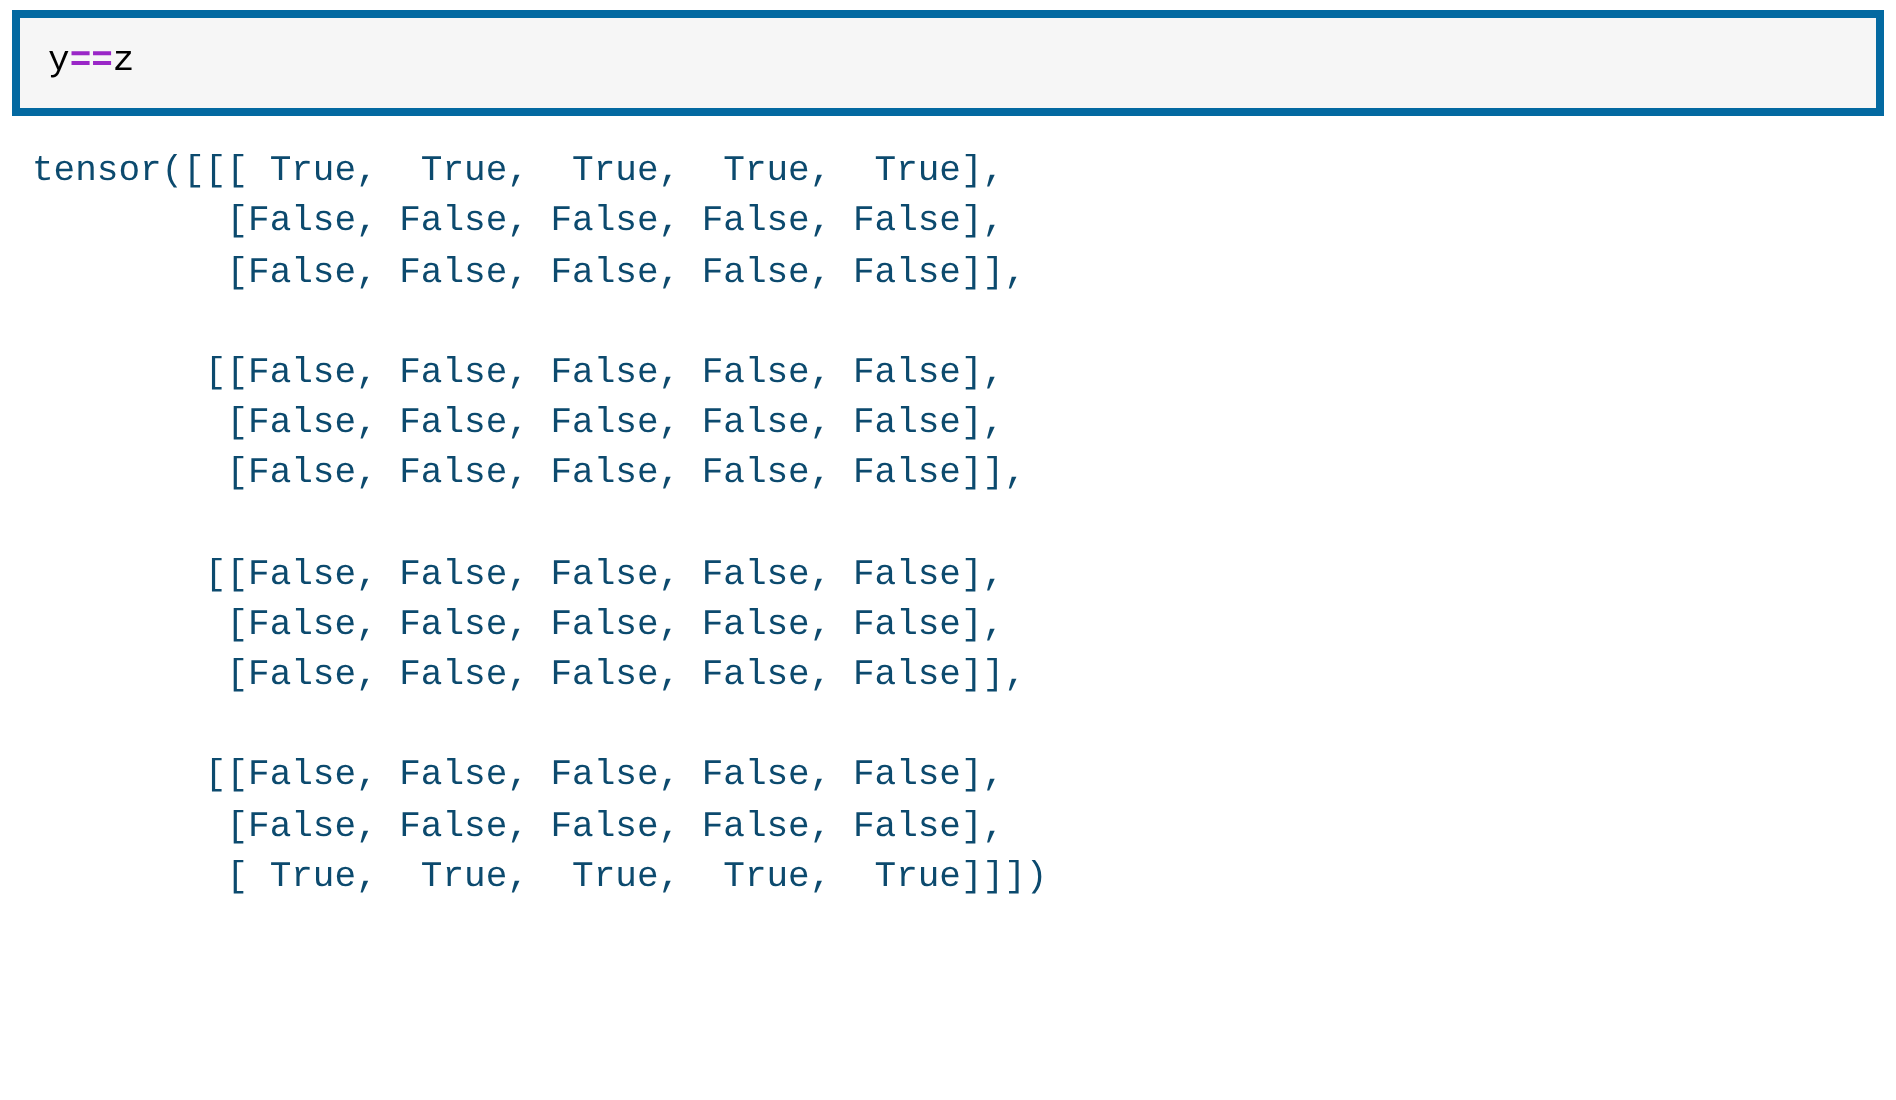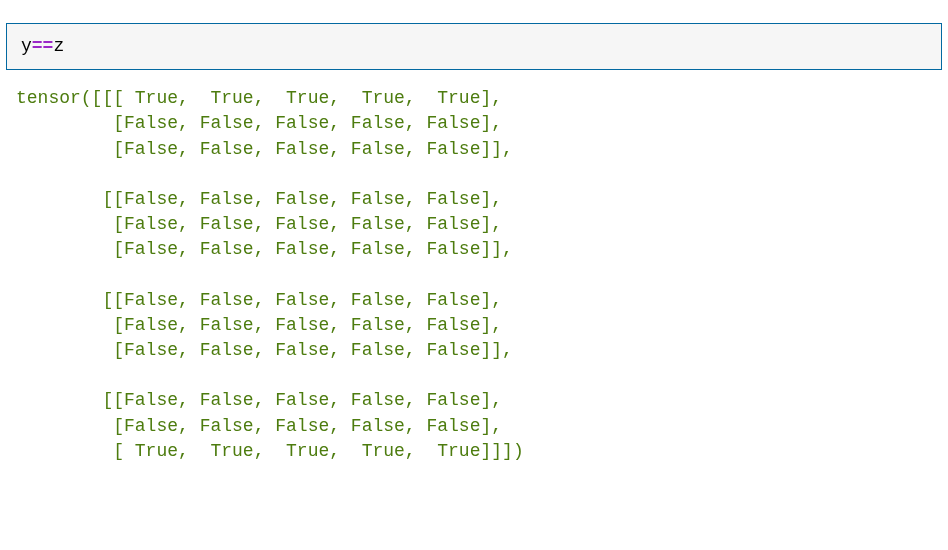--- a/index.html
+++ b/index.html
@@ -7,33 +7,33 @@
       background: #fff;
       width: 948px;
       height: 550px;
       font-family: "SFMono-Regular", Consolas, "Liberation Mono", Menlo, monospace;
       font-size: 18px;
       line-height: 1.4;
       color: #000;
       overflow: hidden;
     }
     .code-cell {
-      margin: 23px 6px 0 6px;
-      border: 1px solid #0369a1;
+      margin: 5px 6px 0 6px;
+      border: 4px solid #0369a1;
       background: #f6f6f6;
       padding: 10px 14px;
     }
     .code-cell .code-line { white-space: pre; }
     .tok-id { color: #000; }
     .tok-op { color: #9a27c7; font-weight: 600; }
     .output {
       padding: 16px 0 0 16px;
       white-space: pre;
       font-size: 18px;
-      color: #4d7c0f;
+      color: #0c4a6e;
     }
   </style>
 </head>
 <body>
 
 <div class="code-cell">
   <div class="code-line"><span class="tok-id">y</span><span class="tok-op">==</span><span class="tok-id">z</span></div>
 </div>
 
 <div class="output">tensor([[[ True,  True,  True,  True,  True],

